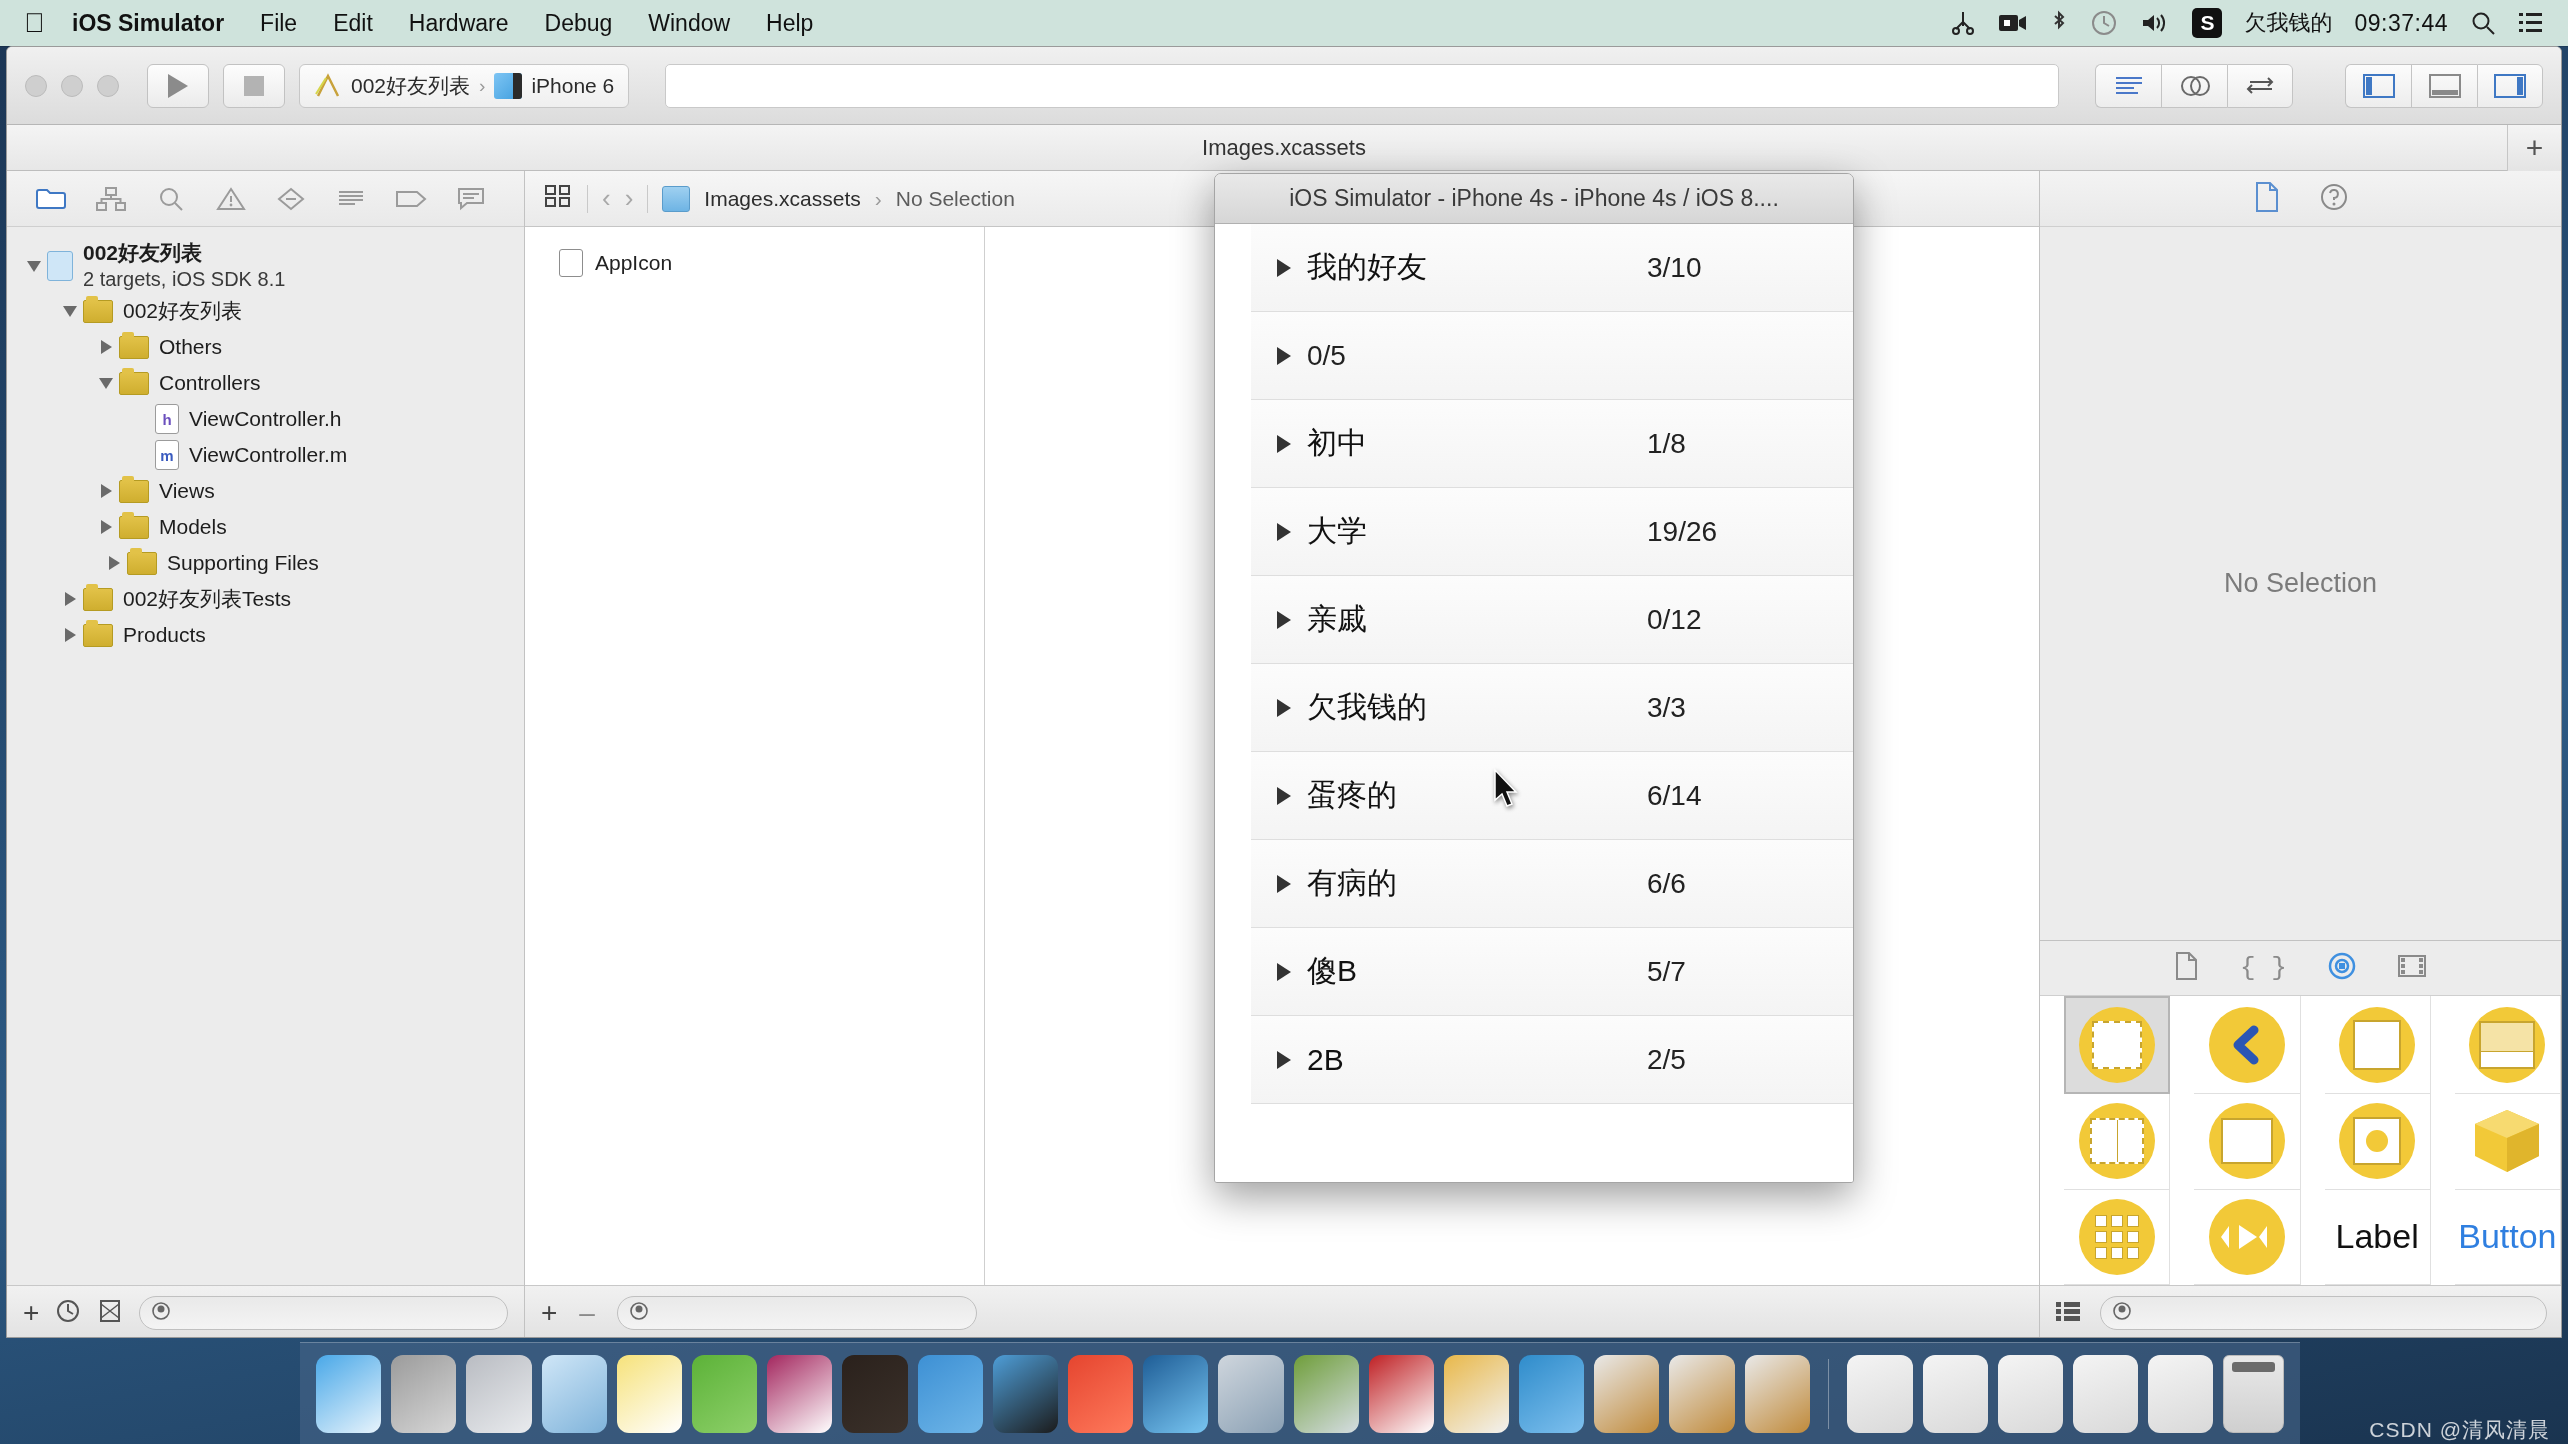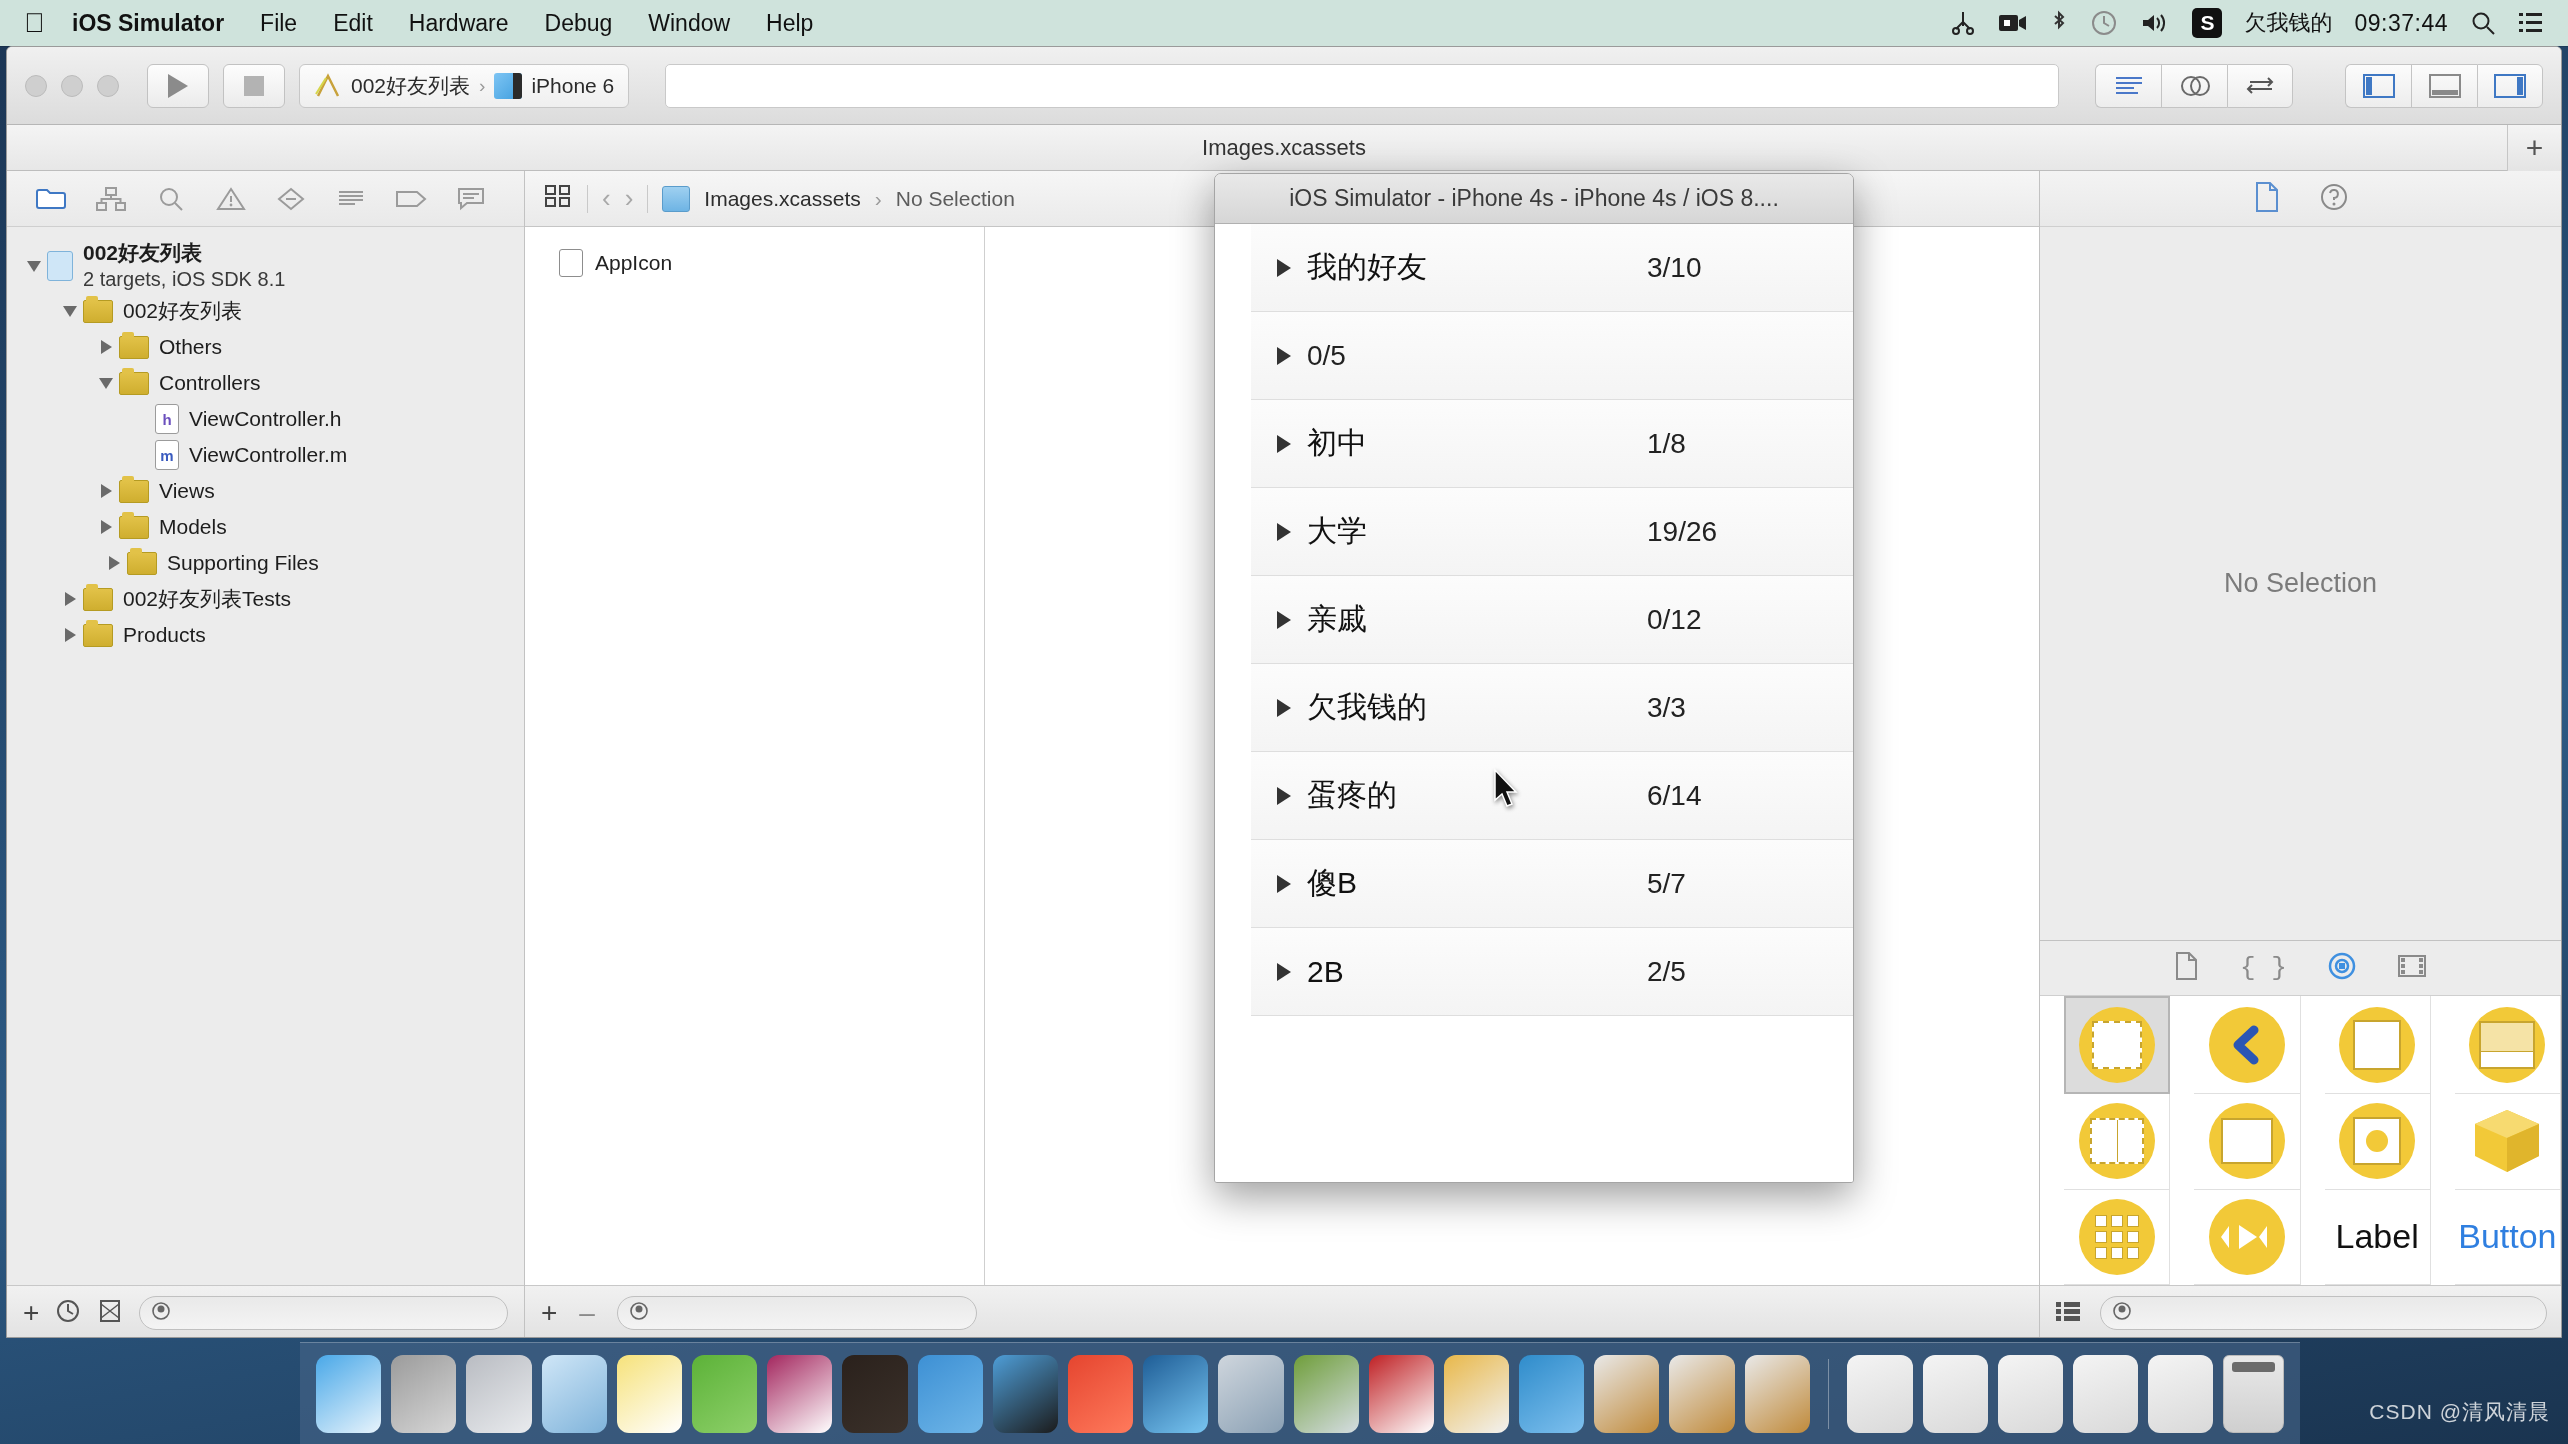--- a/index.html
+++ b/index.html
@@ -205,21 +205,21 @@
   .dapp{ width:78px;height:78px;border-radius:12px; position:relative; display:flex;align-items:center;justify-content:center;
     font-size:34px; color:#fff; overflow:hidden;}
   .drun:after{content:"";position:absolute;bottom:-12px;left:50%;transform:translateX(-50%);
     width:8px;height:8px;border-radius:50%;background:#0d1d33;}
   .dsep{ width:2px;height:70px;background:rgba(255,255,255,.35); margin:0 8px;}
   .trash{ width:72px;height:78px;background:linear-gradient(#e9e9e9,#cfcfcf);border-radius:6px 6px 10px 10px;
     border:1px solid #bbb; position:relative;}
   .trash:before{content:"";position:absolute;top:6px;left:8px;right:8px;height:10px;background:#6b6b6b;border-radius:3px;}
 
   .watermark{
-    position:absolute; right:18px; bottom:18px;
+    position:absolute; right:18px; bottom:0;
     color:rgba(255,255,255,.78); font-size:21px; letter-spacing:1px;
     z-index:60;
   }
 </style>
 </head>
 <body>
 
 <div id="root">
   <div class="wallpaper"></div>
 
@@ -778,20 +778,27 @@
           <span class="arrow">
             <i></i>
           </span>
           <span class="name">蛋疼的</span>
           <span class="count">6/14</span>
         </div>
         <div class="simrow">
           <span class="arrow">
             <i></i>
           </span>
+          <span class="name">有病的</span>
+          <span class="count">6/6</span>
+        </div>
+        <div class="simrow">
+          <span class="arrow">
+            <i></i>
+          </span>
           <span class="name">傻B</span>
           <span class="count">5/7</span>
         </div>
         <div class="simrow">
           <span class="arrow">
             <i></i>
           </span>
           <span class="name">2B</span>
           <span class="count">2/5</span>
         </div>

